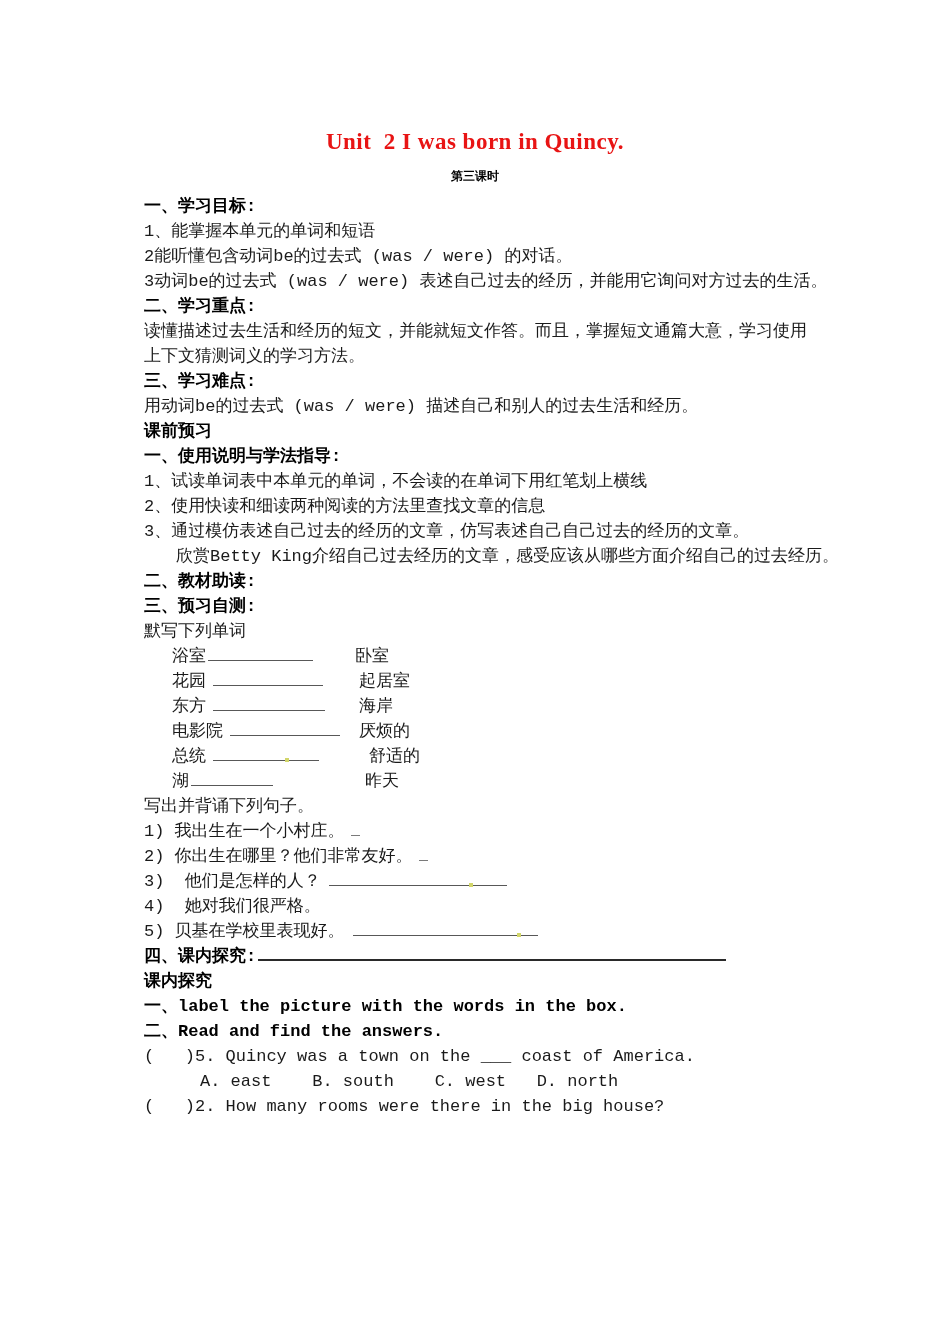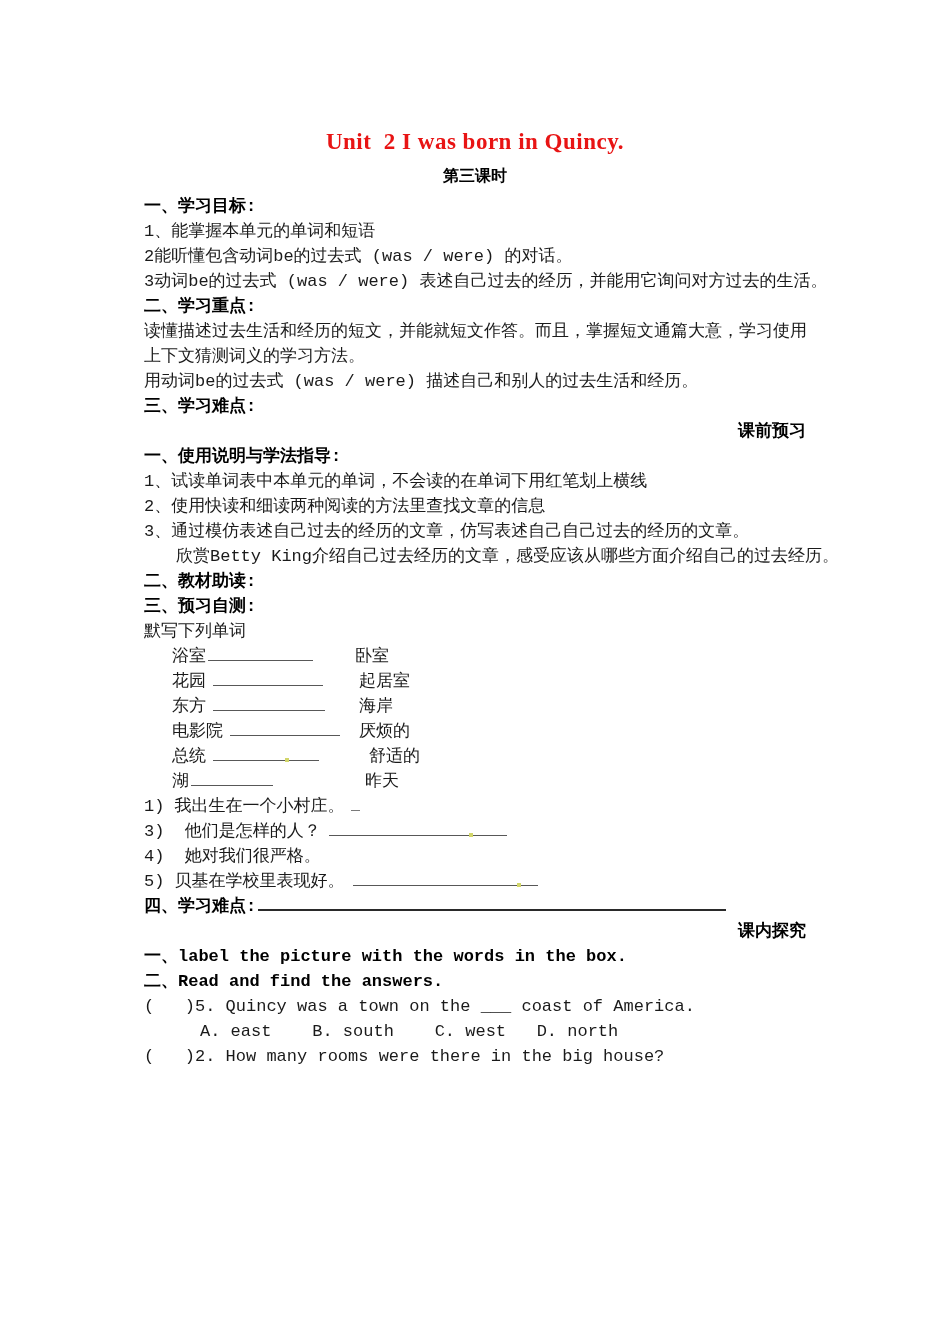--- a/index.html
+++ b/index.html
@@ -13,27 +13,27 @@
     position:relative;width:950px;height:1208px;background:#ffffff;overflow:hidden;
     box-sizing:border-box;padding:128px 144px 0 144px;
   }
   .doc-title{
     text-align:center;
     font-family:"Liberation Serif","DejaVu Serif",serif;
     font-weight:700;font-size:23px;line-height:27px;
     color:#e81414;letter-spacing:.5px;white-space:pre;
   }
   .lesson-heading{
-    text-align:center;font-weight:700;font-size:16px;line-height:23px;
+    text-align:center;font-weight:700;font-size:12px;line-height:23px;
     margin-top:11px;color:#000;
   }
   .body-lines{margin-top:5px;}
   .line{font-size:17px;line-height:25px;white-space:pre;}
   .bold{font-weight:700;color:#000;}
-  .center{text-align:right;}
+  .center{text-align:left;}
   .indent1{padding-left:32px;}
   .opt{padding-left:56px;}
   
   .blank{
     display:inline-block;position:relative;height:5px;
     border-bottom:1.6px solid #585858;vertical-align:baseline;
   }
   .mini-blank{
     display:inline-block;width:9px;height:4px;margin-left:6px;
     border-bottom:1.5px solid #7a7a7a;vertical-align:baseline;
@@ -71,22 +71,22 @@
 
     <div class="line bold">一、学习目标:</div>
     <div class="line">1、能掌握本单元的单词和短语</div>
     <div class="line">2能听懂包含动词be的过去式 (was / were) 的对话。</div>
     <div class="line">3动词be的过去式 (was / were) 表述自己过去的经历，并能用它询问对方过去的生活。</div>
 
     <div class="line bold">二、学习重点:</div>
     <div class="line">读懂描述过去生活和经历的短文，并能就短文作答。而且，掌握短文通篇大意，学习使用</div>
     <div class="line">上下文猜测词义的学习方法。</div>
 
+    <div class="line bold">三、学习难点:</div>
     <div class="line">用动词be的过去式 (was / were) 描述自己和别人的过去生活和经历。</div>
-    <div class="line bold">三、学习难点:</div>
 
     <div class="line bold center">课前预习</div>
 
     <div class="line bold">一、使用说明与学法指导:</div>
     <div class="line">1、试读单词表中本单元的单词，不会读的在单词下用红笔划上横线</div>
     <div class="line">2、使用快读和细读两种阅读的方法里查找文章的信息</div>
     <div class="line">3、通过模仿表述自己过去的经历的文章，仿写表述自己自己过去的经历的文章。</div>
 
     <div class="line indent1">欣赏Betty King介绍自己过去经历的文章，感受应该从哪些方面介绍自己的过去经历。</div>
     <div class="line bold">二、教材助读:</div>
@@ -114,27 +114,29 @@
       <div class="word-row">
         <span class="word-left"><span>总统</span><span class="blank"><i class="dot" style="left:68%"></i></span></span>
         <span class="word-right">舒适的</span>
       </div>
       <div class="word-row">
         <span class="word-left"><span>湖</span><span class="blank"></span></span>
         <span class="word-right">昨天</span>
       </div>
     </div>
 
+    <div class="line">写出并背诵下列句子。</div>
 
     <div class="line"><span>1) 我出生在一个小村庄。</span><span class="mini-blank"></span></div>
+    <div class="line"><span>2) 你出生在哪里？他们非常友好。</span><span class="mini-blank"></span></div>
     <div class="line"><span>3)  他们是怎样的人？</span><span class="blank s-blank-3"><i class="dot" style="left:79%"></i></span></div>
     <div class="line"><span>4)  她对我们很严格。</span></div>
     <div class="line"><span>5) 贝基在学校里表现好。</span><span class="blank s-blank-5"><i class="dot" style="left:89%"></i></span></div>
 
-    <div class="line"><span class="bold">四、学习难点:</span><span class="blank doubt-blank"></span></div>
+    <div class="line"><span class="bold">四、课内探究:</span><span class="blank doubt-blank"></span></div>
 
     <div class="line bold center">课内探究</div>
     <div class="line bold">一、label the picture with the words in the box.</div>
     <div class="line bold">二、Read and find the answers.</div>
 
     <div class="line">(   )5. Quincy was a town on the ___ coast of America.</div>
     <div class="line opt">A. east    B. south    C. west   D. north</div>
     <div class="line">(   )2. How many rooms were there in the big house?</div>
 
   </div>

